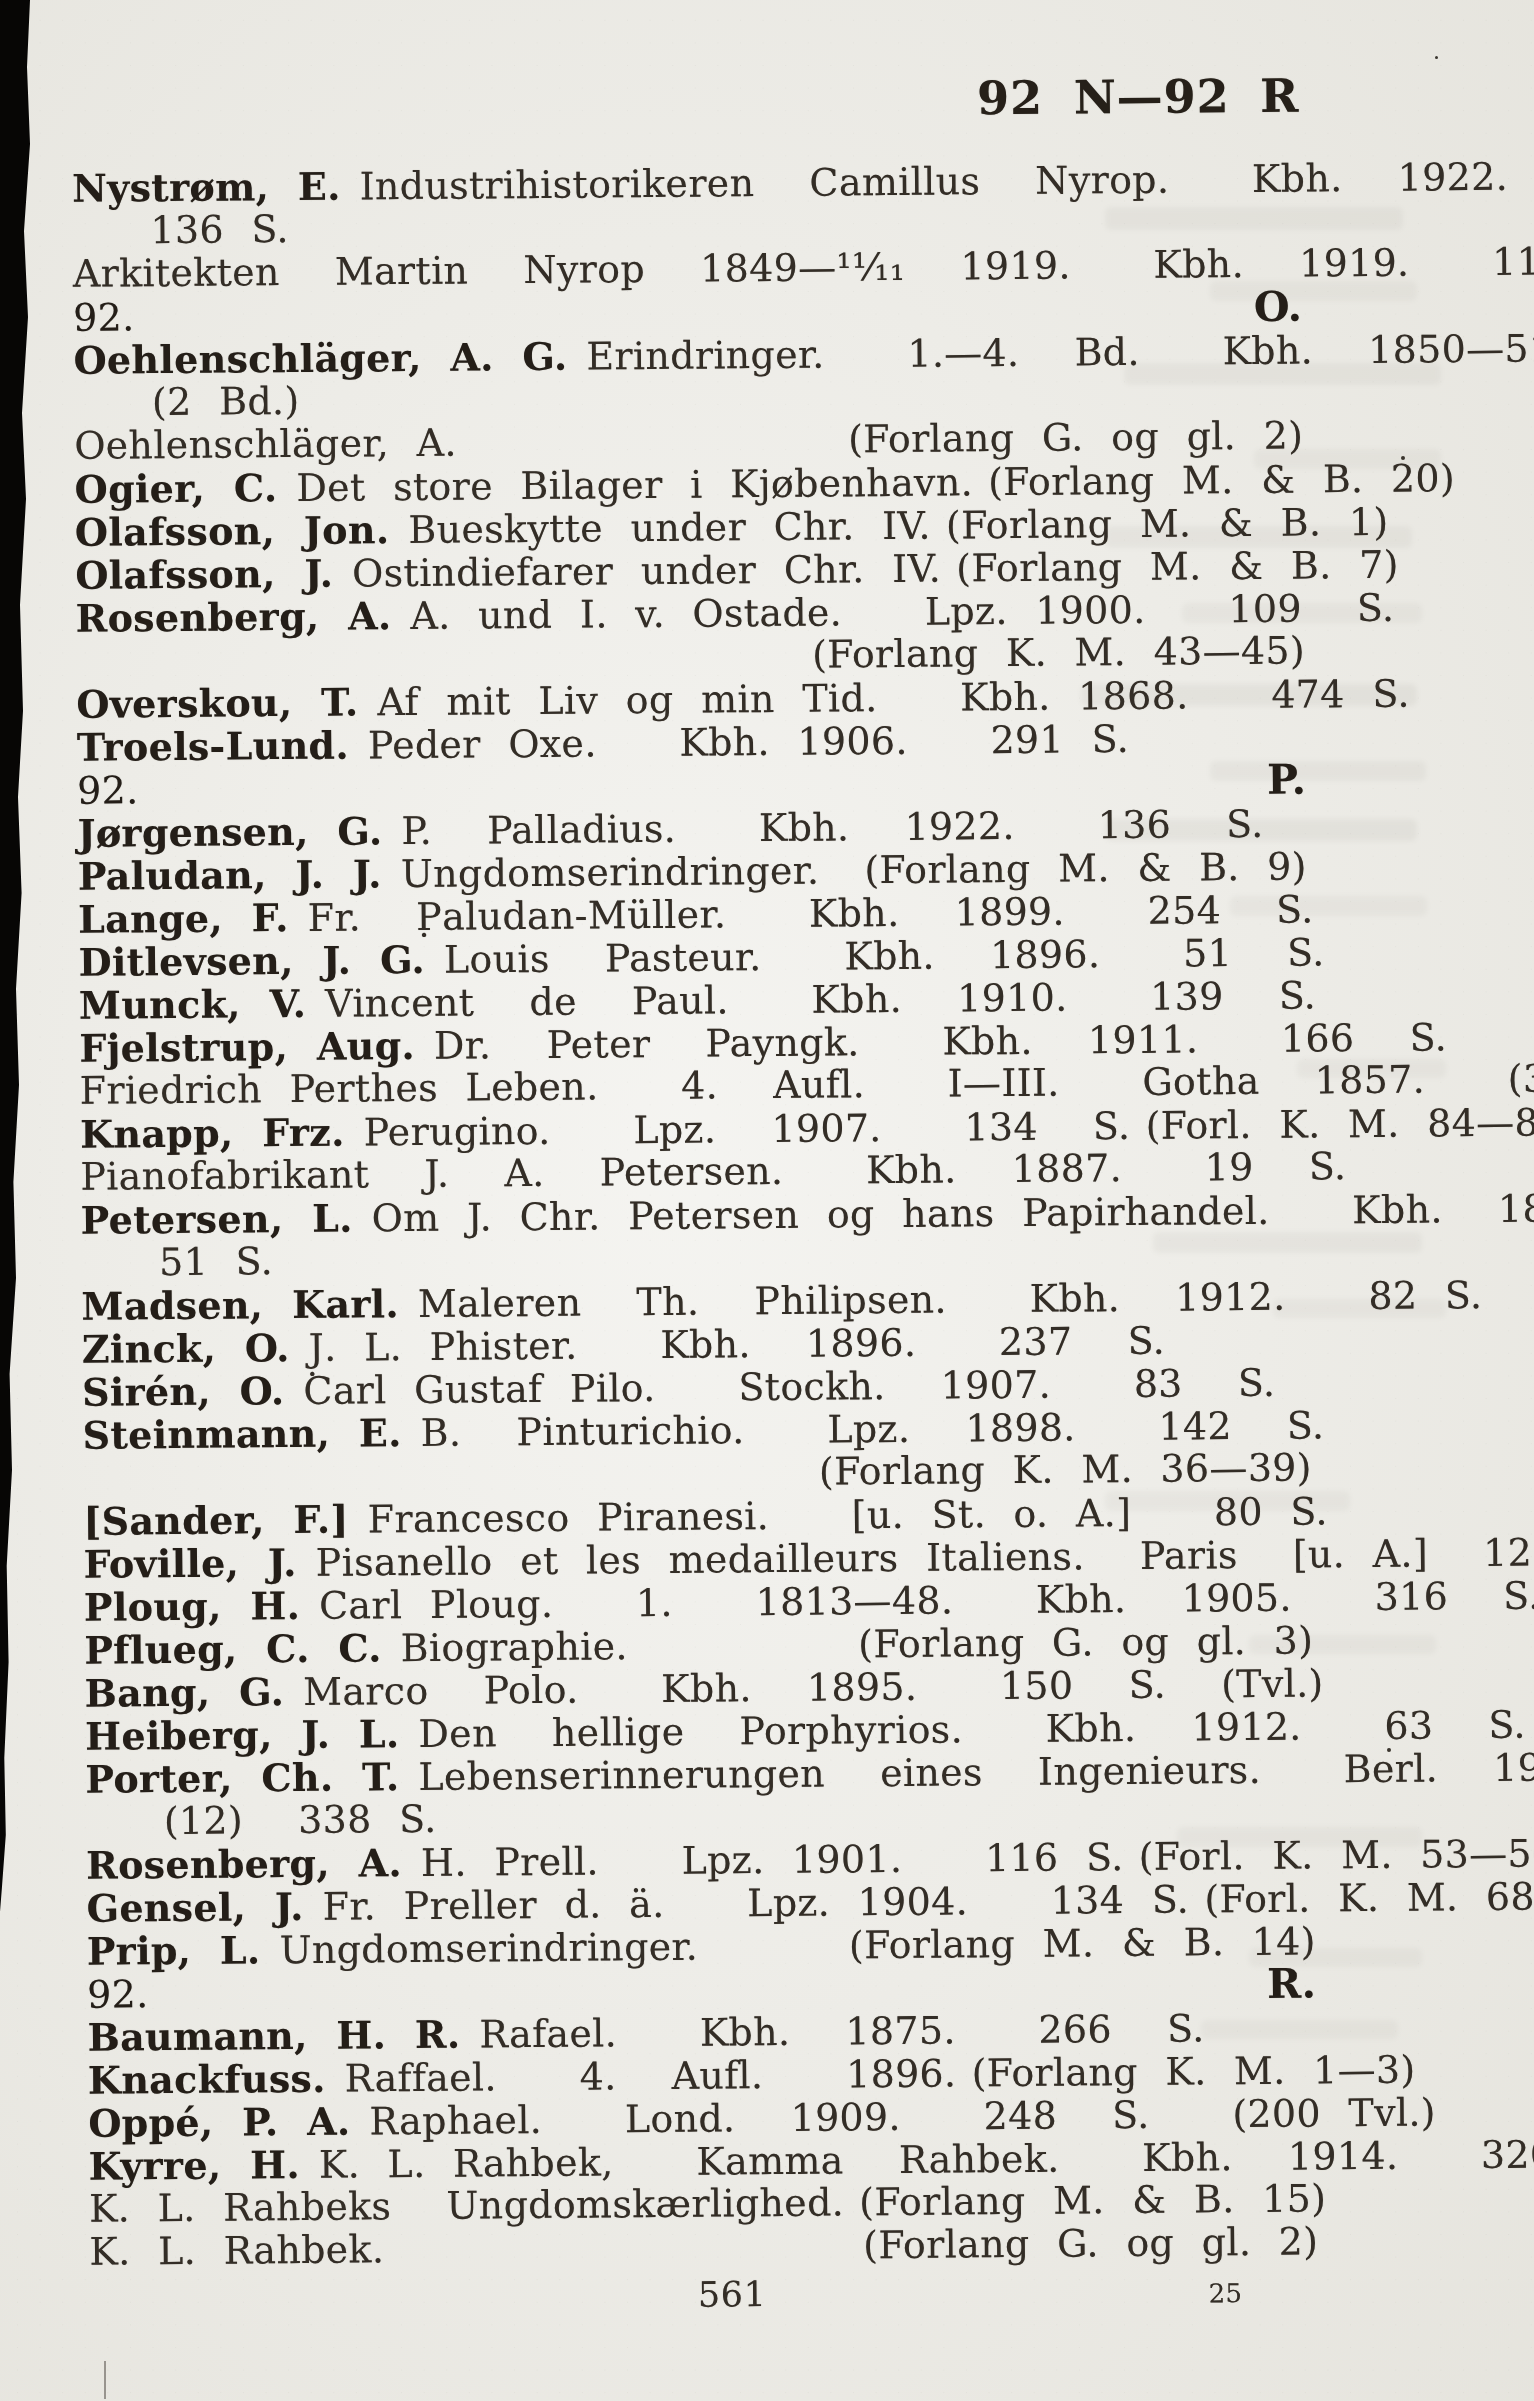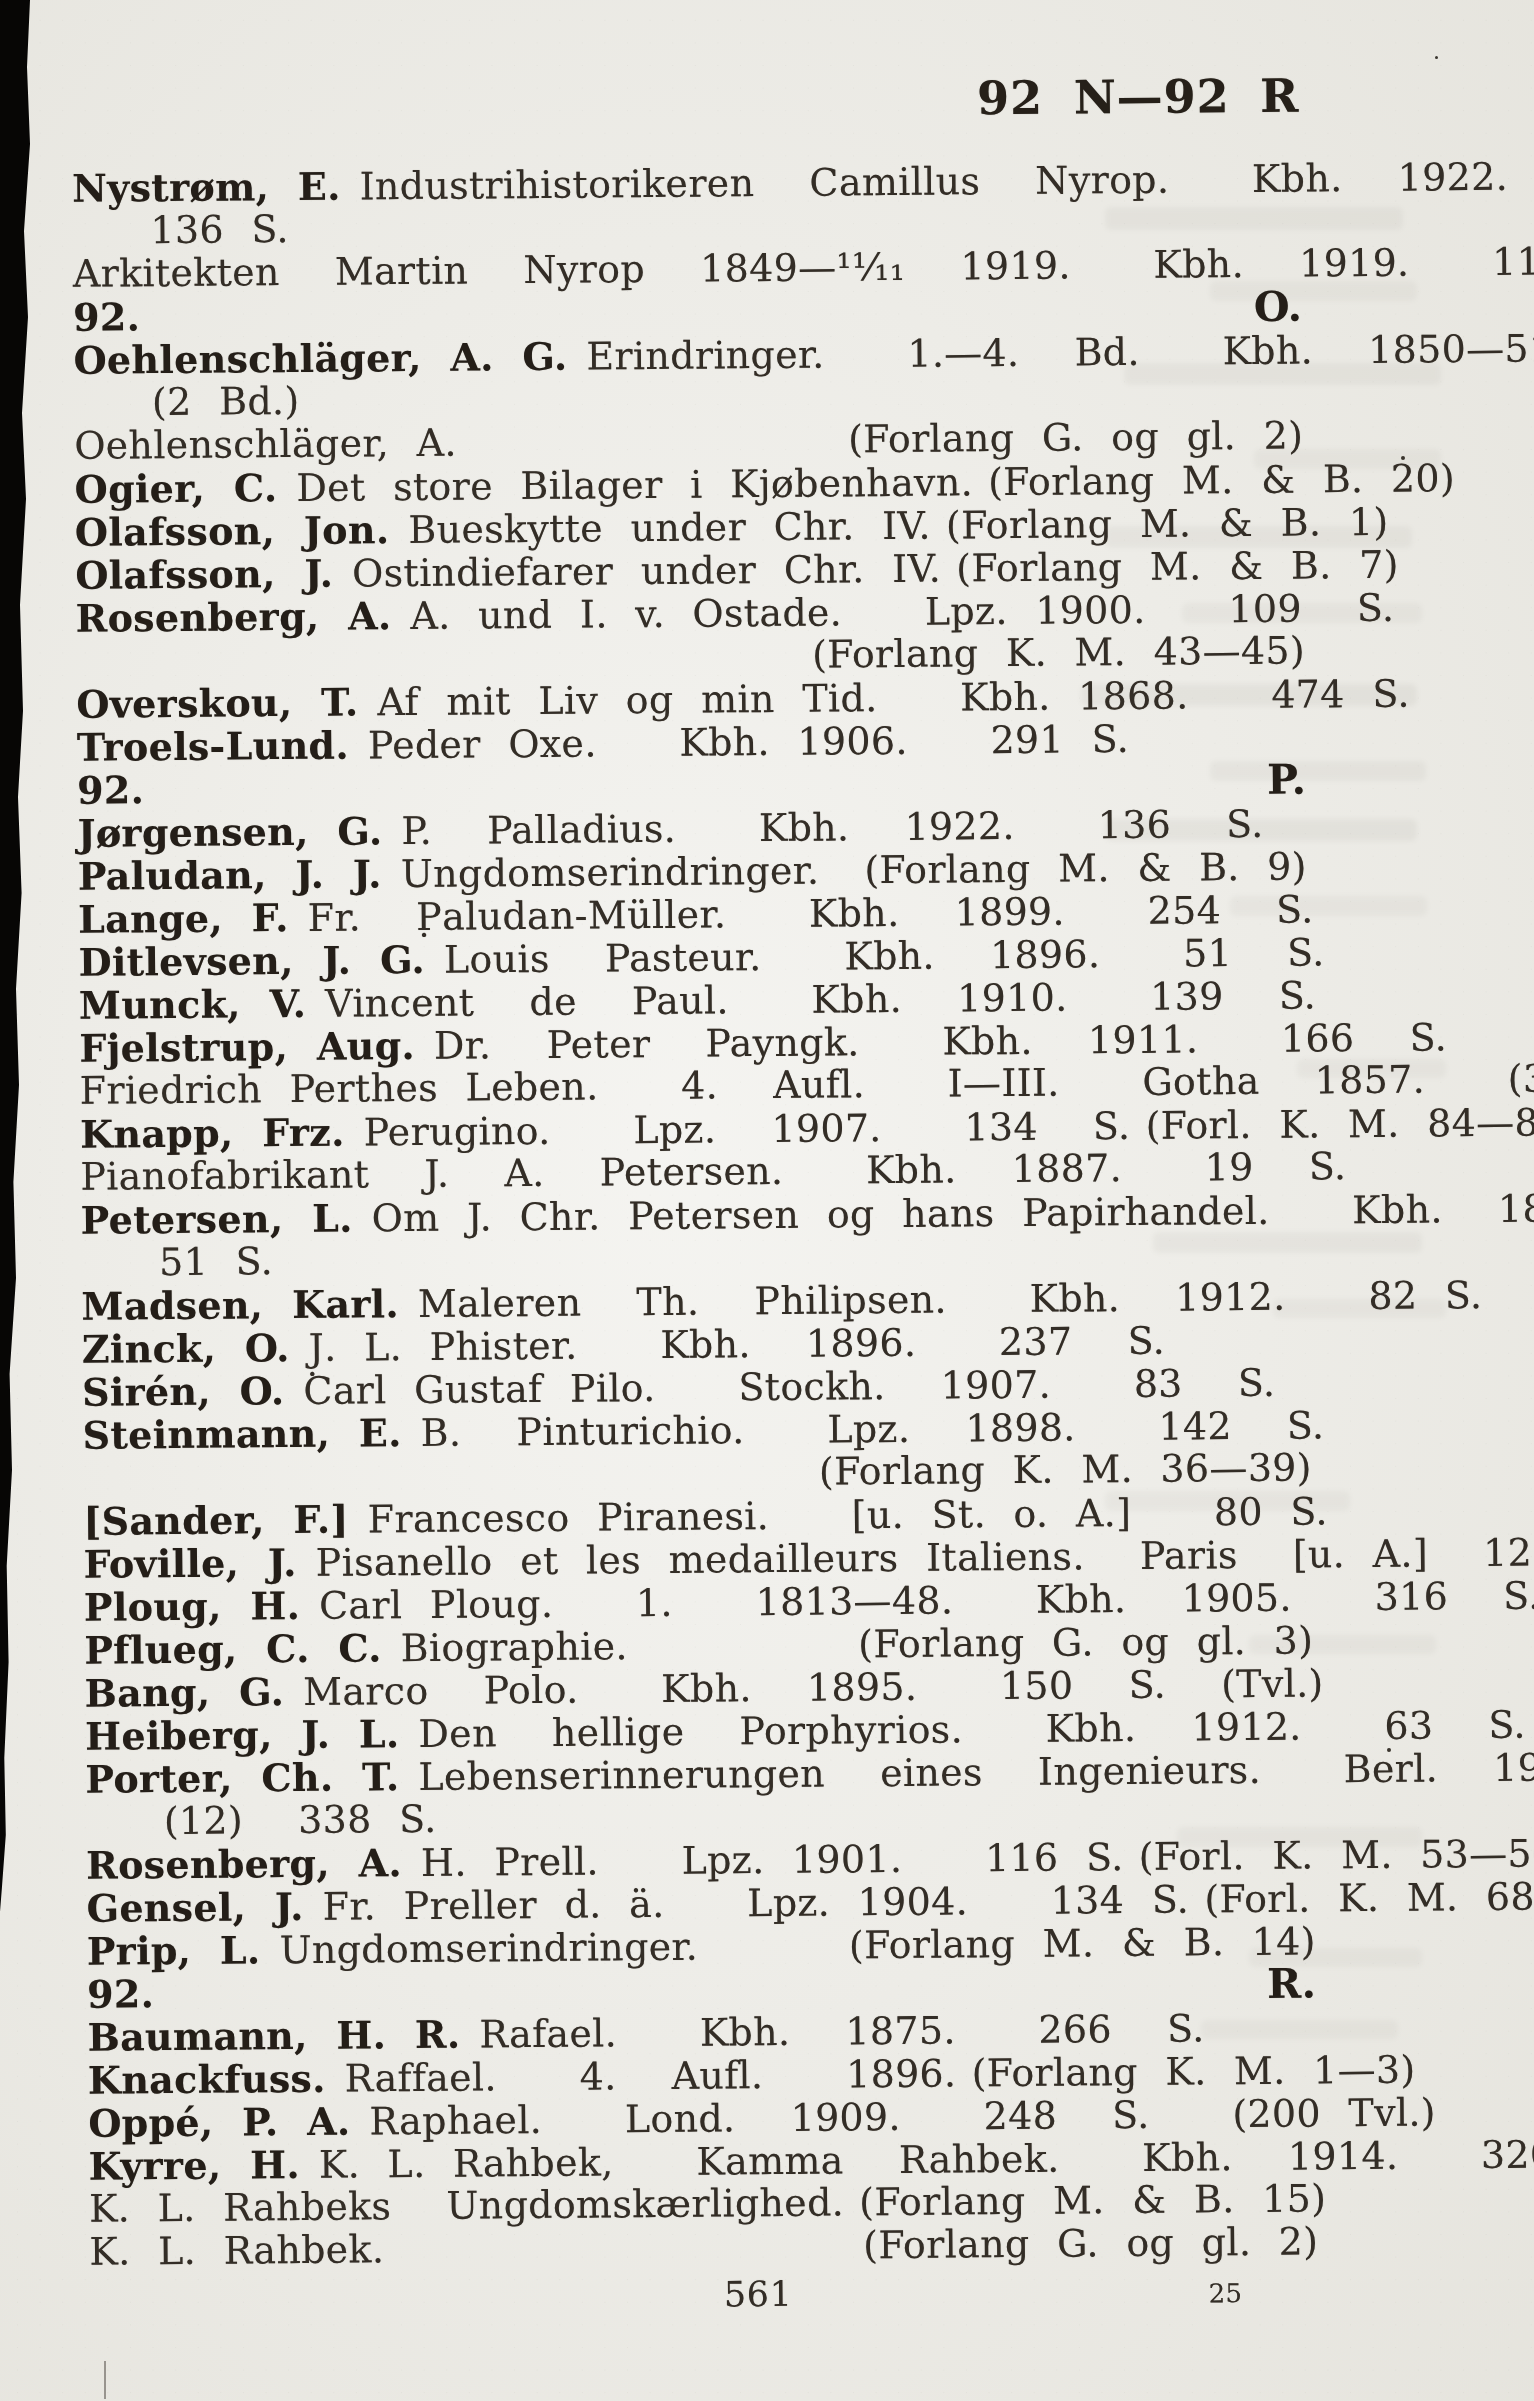--- a/index.html
+++ b/index.html
@@ -49,25 +49,25 @@
     font-size: 38px;
     letter-spacing: 0.008em; word-spacing: 0.40em;
     white-space: pre;
     text-shadow: 0 0 0.7px rgba(52,46,38,0.45);
   }
   .lp { white-space: pre; }
   .hw { font-weight: 700; color: #241e18; }
   .rest.after-head { margin-left: 0.50em; }
   .rp { margin-left: auto; padding-left: 0.4em; white-space: pre; }
   .indent .lp { padding-left: 78px; }
-  .sec .lp { font-weight: 700; color: #241e18; }
+  .sec .lp { font-weight: 400; color: #241e18; }
   .sec .rp { font-weight: 700; font-size: 41px; color: #241e18; }
   .footer { position: absolute; left: 0; top: 2279px; width: 100%; height: 58px; }
   .pagenum {
-    position: absolute; left: 634px; top: 0;
+    position: absolute; left: 608px; top: 0;
     font-size: 35px; letter-spacing: 0.02em;
     text-shadow: 0 0 0.7px rgba(52,46,38,0.45);
   }
   .signum {
     position: absolute; left: 1119px; top: 7.7px;
     font-size: 26px;
     text-shadow: 0 0 0.6px rgba(52,46,38,0.45);
   }
   
   .ghost {

